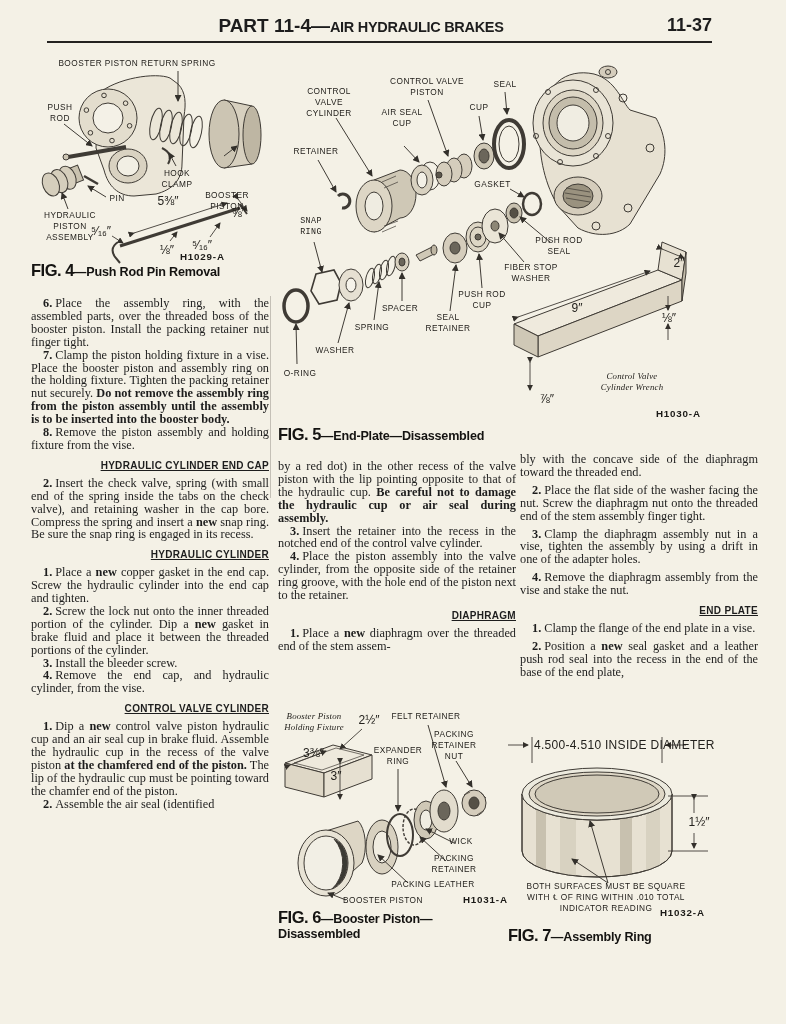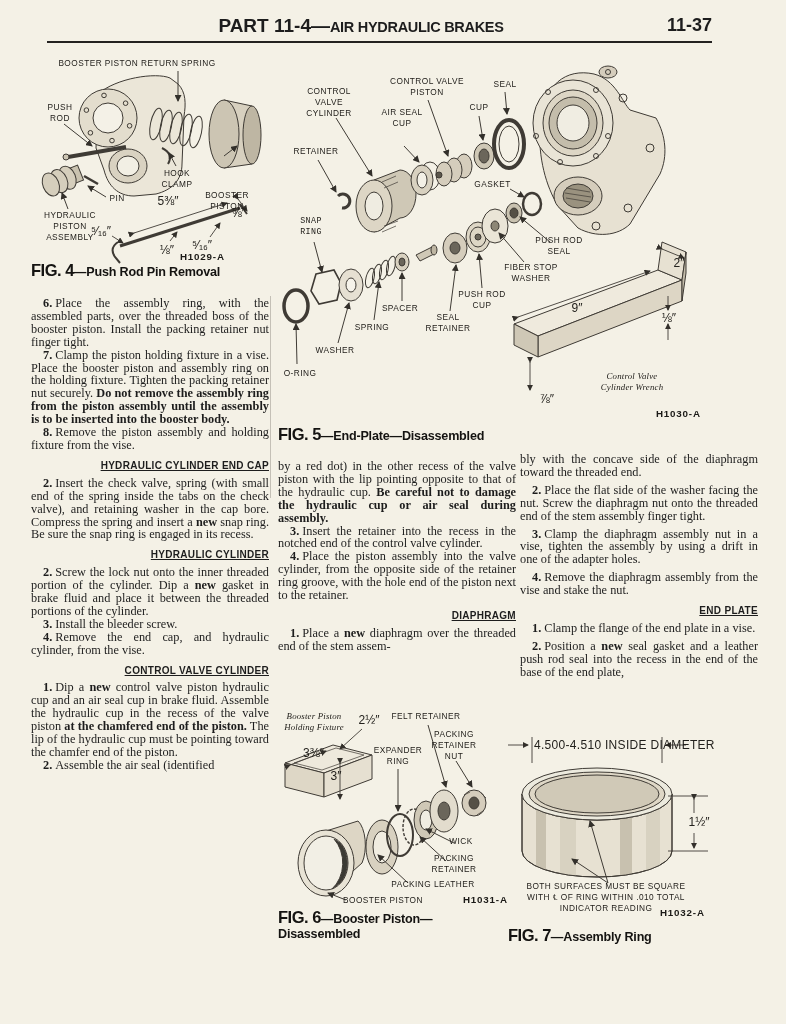--- a/index.html
+++ b/index.html
@@ -273,20 +273,21 @@
   <span class="num">FIG. 5</span><span class="txt">—End-Plate—Disassembled</span>
 </div>
 
 <div class="col" style="left:31px;top:297px;">
   <p class="para"><span class="num">6.</span><span>Place the assembly ring, with the assembled parts, over the threaded boss of the booster piston. Install the packing retainer nut finger tight.</span></p>
   <p class="para"><span class="num">7.</span><span>Clamp the piston holding fixture in a vise. Place the booster piston and assembly ring on the holding fixture. Tighten the packing retainer nut securely. </span><b>Do not remove the assembly ring from the piston assembly until the assembly is to be inserted into the booster body.</b></p>
   <p class="para"><span class="num">8.</span><span>Remove the piston assembly and holding fixture from the vise.</span></p>
   <h3 class="shead">HYDRAULIC CYLINDER END CAP</h3>
   <p class="para"><span class="num">2.</span><span>Insert the check valve, spring (with small end of the spring inside the tabs on the check valve), and retaining washer in the cap bore. Compress the spring and insert a </span><b>new</b><span> snap ring. Be sure the snap ring is engaged in its recess.</span></p>
   <h3 class="shead">HYDRAULIC CYLINDER</h3>
+  <p class="para"><span class="num">1.</span><span>Place a </span><b>new</b><span> copper gasket in the end cap. Screw the hydraulic cylinder into the end cap and tighten.</span></p>
   <p class="para"><span class="num">2.</span><span>Screw the lock nut onto the inner threaded portion of the cylinder. Dip a </span><b>new</b><span> gasket in brake fluid and place it between the threaded portions of the cylinder.</span></p>
   <p class="para"><span class="num">3.</span><span>Install the bleeder screw.</span></p>
   <p class="para"><span class="num">4.</span><span>Remove the end cap, and hydraulic cylinder, from the vise.</span></p>
   <h3 class="shead">CONTROL VALVE CYLINDER</h3>
   <p class="para"><span class="num">1.</span><span>Dip a </span><b>new</b><span> control valve piston hydraulic cup and an air seal cup in brake fluid. Assemble the hydraulic cup in the recess of the valve piston </span><b>at the chamfered end of the piston.</b><span> The lip of the hydraulic cup must be pointing toward the chamfer end of the piston.</span></p>
   <p class="para"><span class="num">2.</span><span>Assemble the air seal (identified</span></p>
 </div>
 
 <div class="col" style="left:278px;top:460px;">
   <p class="para cont"><span>by a red dot) in the other recess of the valve piston with the lip pointing opposite to that of the hydraulic cup. </span><b>Be careful not to damage the hydraulic cup or air seal during assembly.</b></p>

